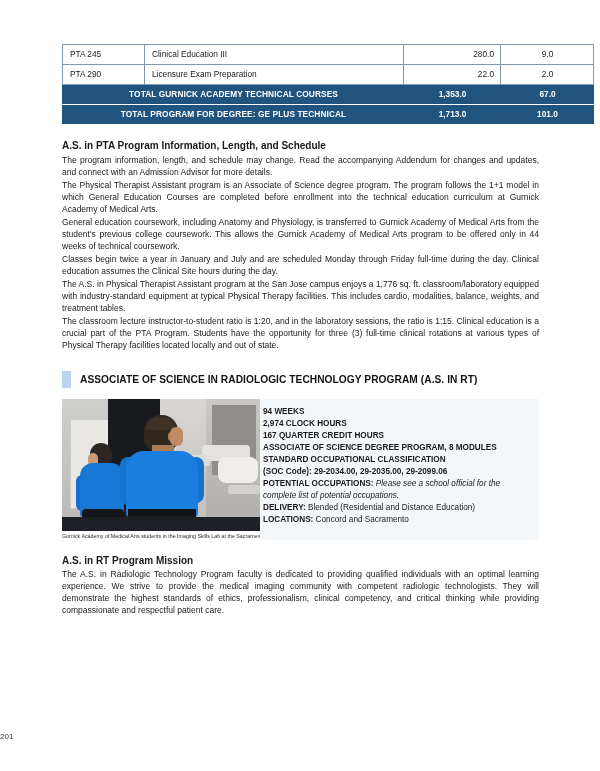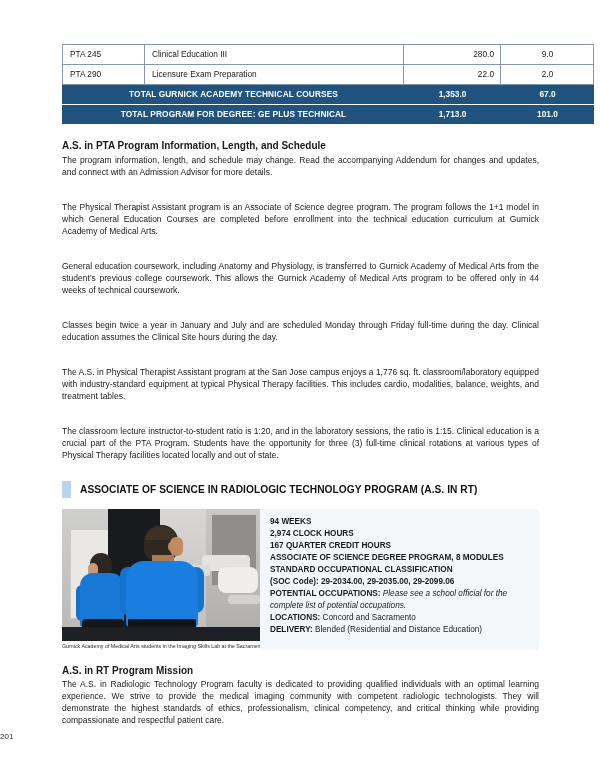--- a/index.html
+++ b/index.html
@@ -69,21 +69,21 @@
     font-weight: bold;
     margin: 14px 0 0 0;
     line-height: 1.35;
   }
   p.body {
     font-size: 8.5px;
     line-height: 1.42;
     text-align: justify;
     margin: 0;
   }
-  p.gap { margin-top: 23px; }
+  p.gap { margin-top: 1px; }
   p.tight { margin-top: 1px; }
 
   
   .prog-heading {
     display: flex;
     align-items: center;
     margin-top: 19px;
     height: 17px;
   }
   .prog-bar {
@@ -121,21 +121,21 @@
   .caption {
     font-size: 5.3px;
     line-height: 1.25;
     color: #2a2a2a;
     margin-top: 2.5px;
     white-space: nowrap;
   }
   .info-panel {
     flex: 1 1 auto;
     background: #f4f7fa;
-    padding: 7px 8px 6px 10px;
+    padding: 7px 8px 6px 3px;
     font-size: 8.2px;
     line-height: 1.47;
   }
   .info-panel .line { display: block; }
   .info-panel b { font-weight: bold; }
   .info-panel i { font-style: italic; }
 
   
   .ph-wallL { position:absolute; left:0;   top:0;  width:46px;  height:132px; background:linear-gradient(180deg,#cfcfcd,#b8b7b4); }
   .ph-panel { position:absolute; left:8px; top:20px; width:44px; height:88px; background:#e9e8e4; border:1px solid #cbcac6; }
@@ -256,22 +256,22 @@
       </div>
 
       <div class="info-panel">
         <span class="line"><b>94 WEEKS</b></span>
         <span class="line"><b>2,974 CLOCK HOURS</b></span>
         <span class="line"><b>167 QUARTER CREDIT HOURS</b></span>
         <span class="line"><b>ASSOCIATE OF SCIENCE DEGREE PROGRAM, 8 MODULES</b></span>
         <span class="line"><b>STANDARD OCCUPATIONAL CLASSIFICATION</b></span>
         <span class="line"><b>(SOC Code): 29-2034.00, 29-2035.00, 29-2099.06</b></span>
         <span class="line"><b>POTENTIAL OCCUPATIONS:</b><i> Please see a school official for the complete list of potential occupations.</i></span>
+        <span class="line"><b>DELIVERY:</b><span> Blended (Residential and Distance Education)</span></span>
         <span class="line"><b>LOCATIONS:</b><span> Concord and Sacramento</span></span>
-        <span class="line"><b>DELIVERY:</b><span> Blended (Residential and Distance Education)</span></span>
       </div>
     </div>
 
     <div class="sec-head">A.S. in RT Program Mission</div>
     <p class="body tight">The A.S. in Radiologic Technology Program faculty is dedicated to providing qualified individuals with an optimal learning experience. We strive to provide the medical imaging community with competent radiologic technologists. They will demonstrate the highest standards of ethics, professionalism, clinical competency, and critical thinking while providing compassionate and respectful patient care.</p>
 
   </div>
 
   <div class="page-num">201</div>
 </div>

